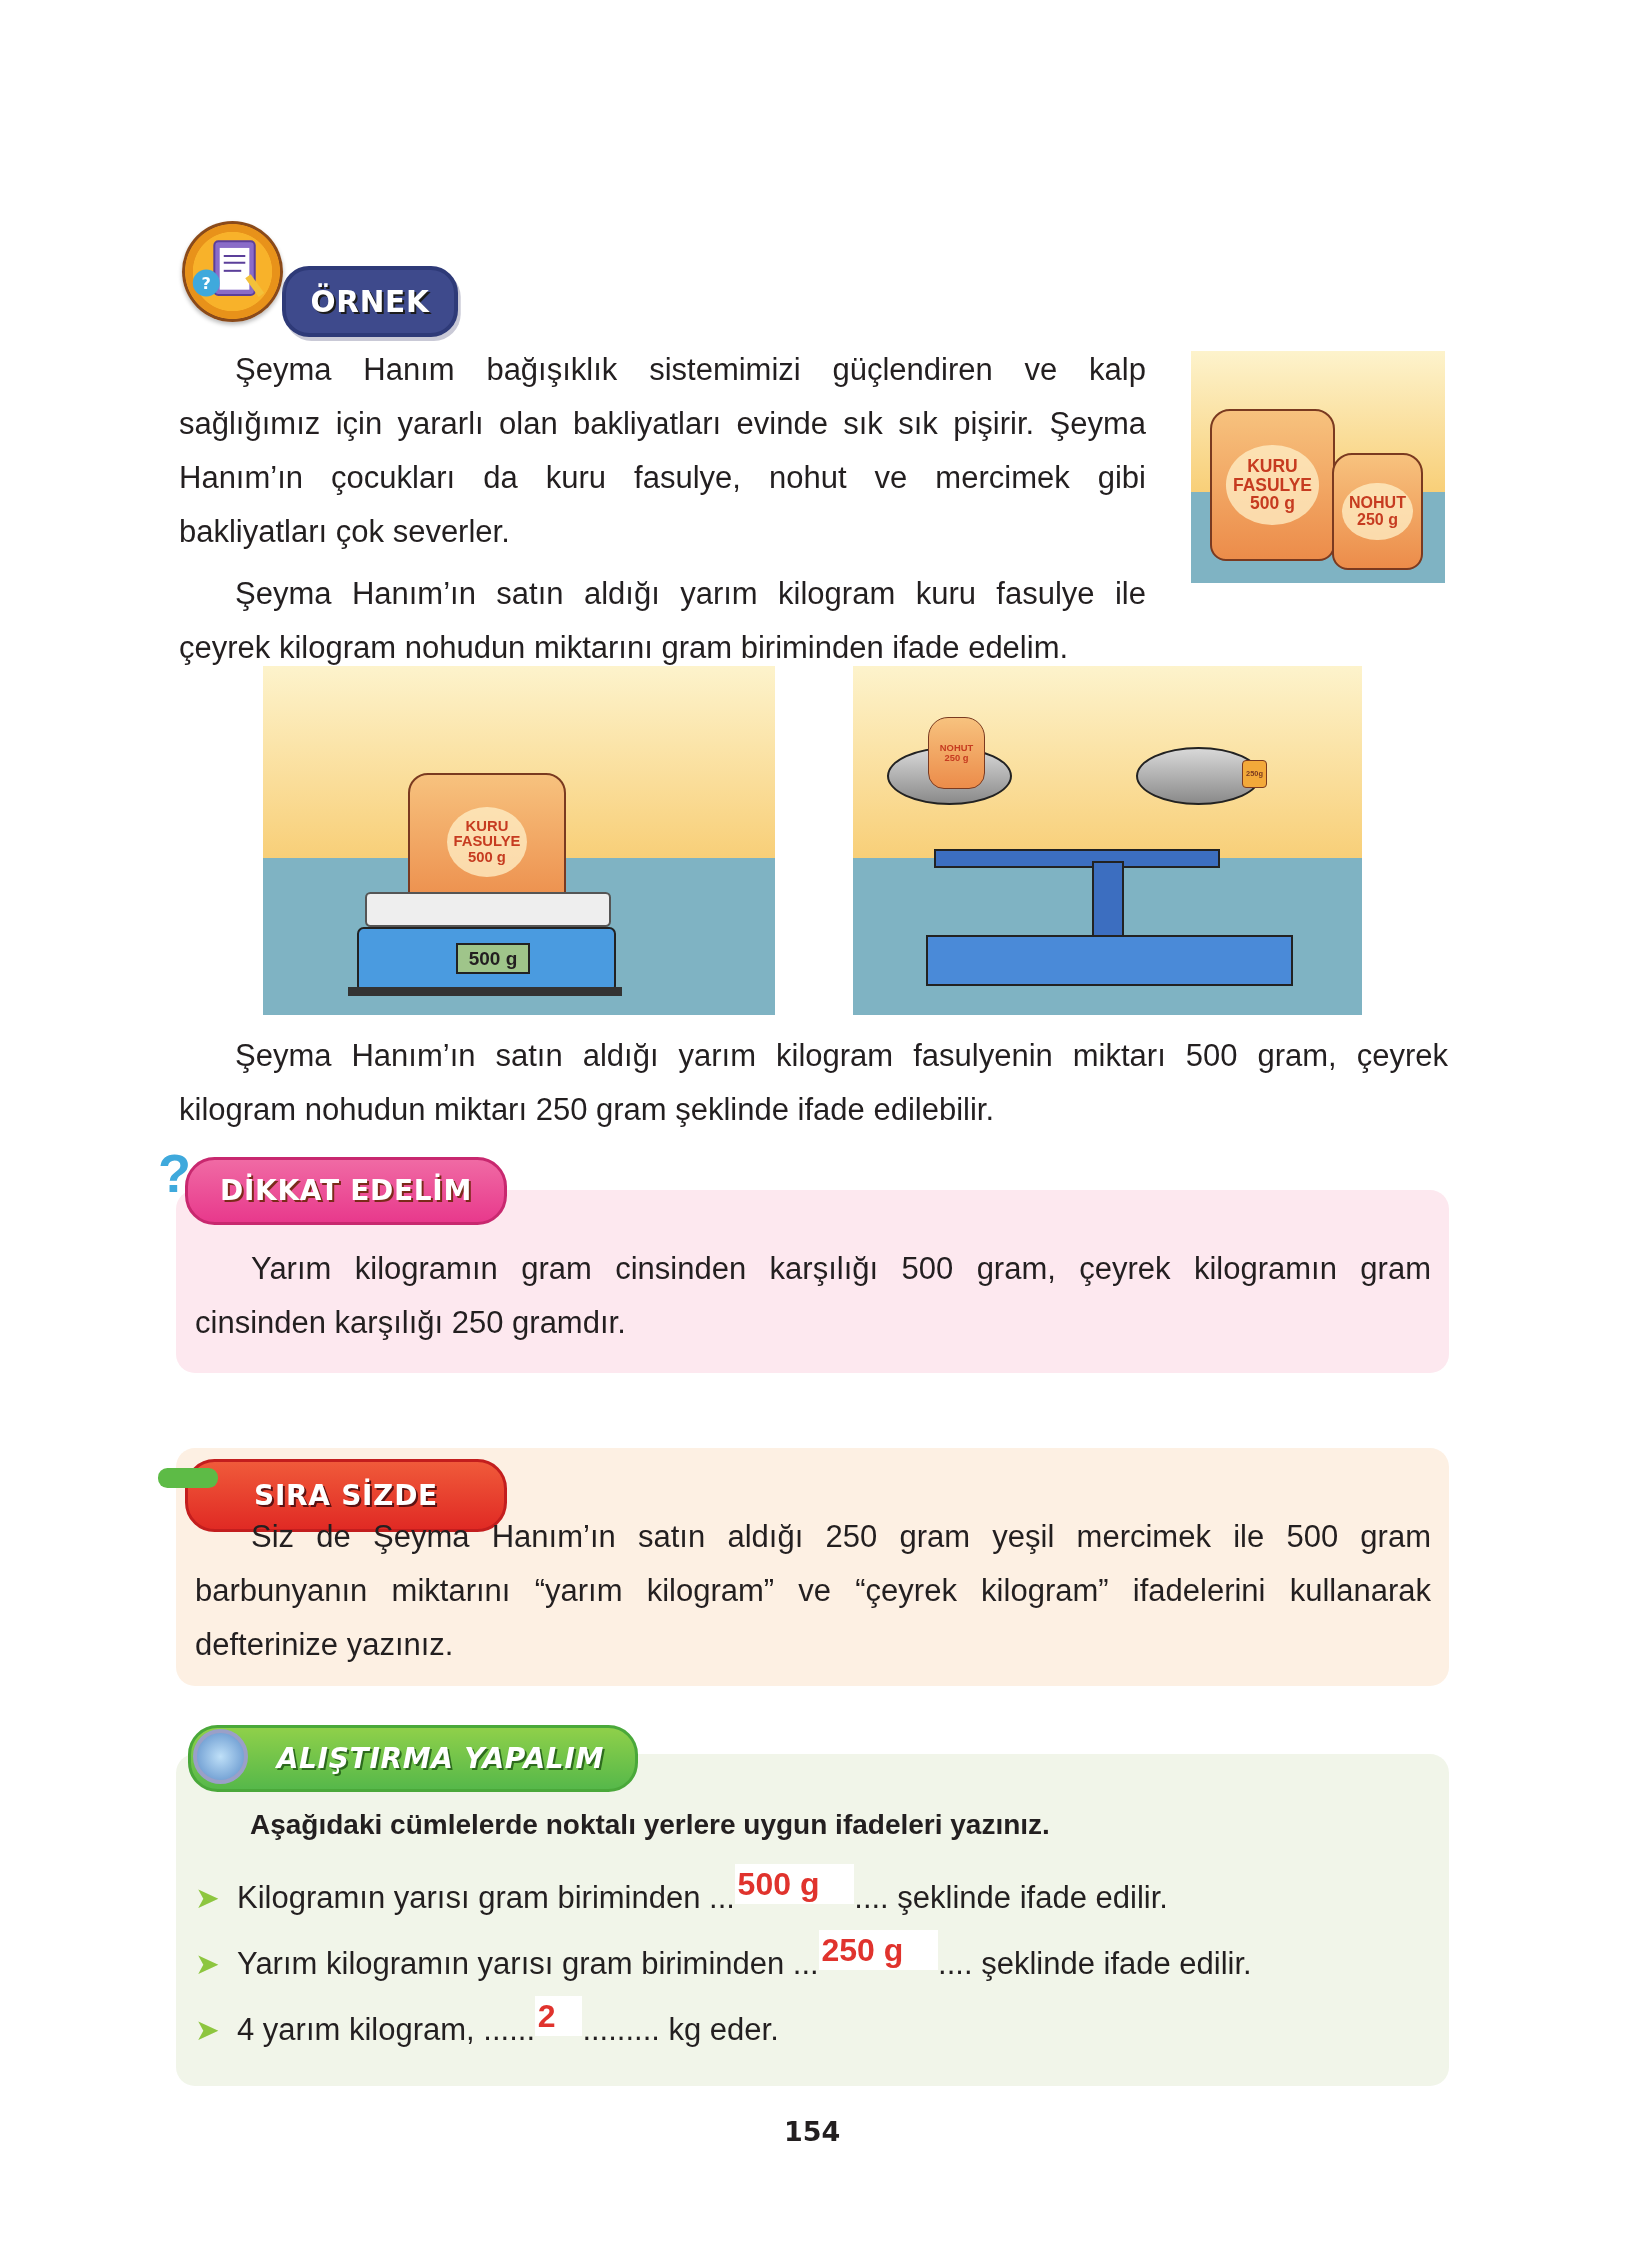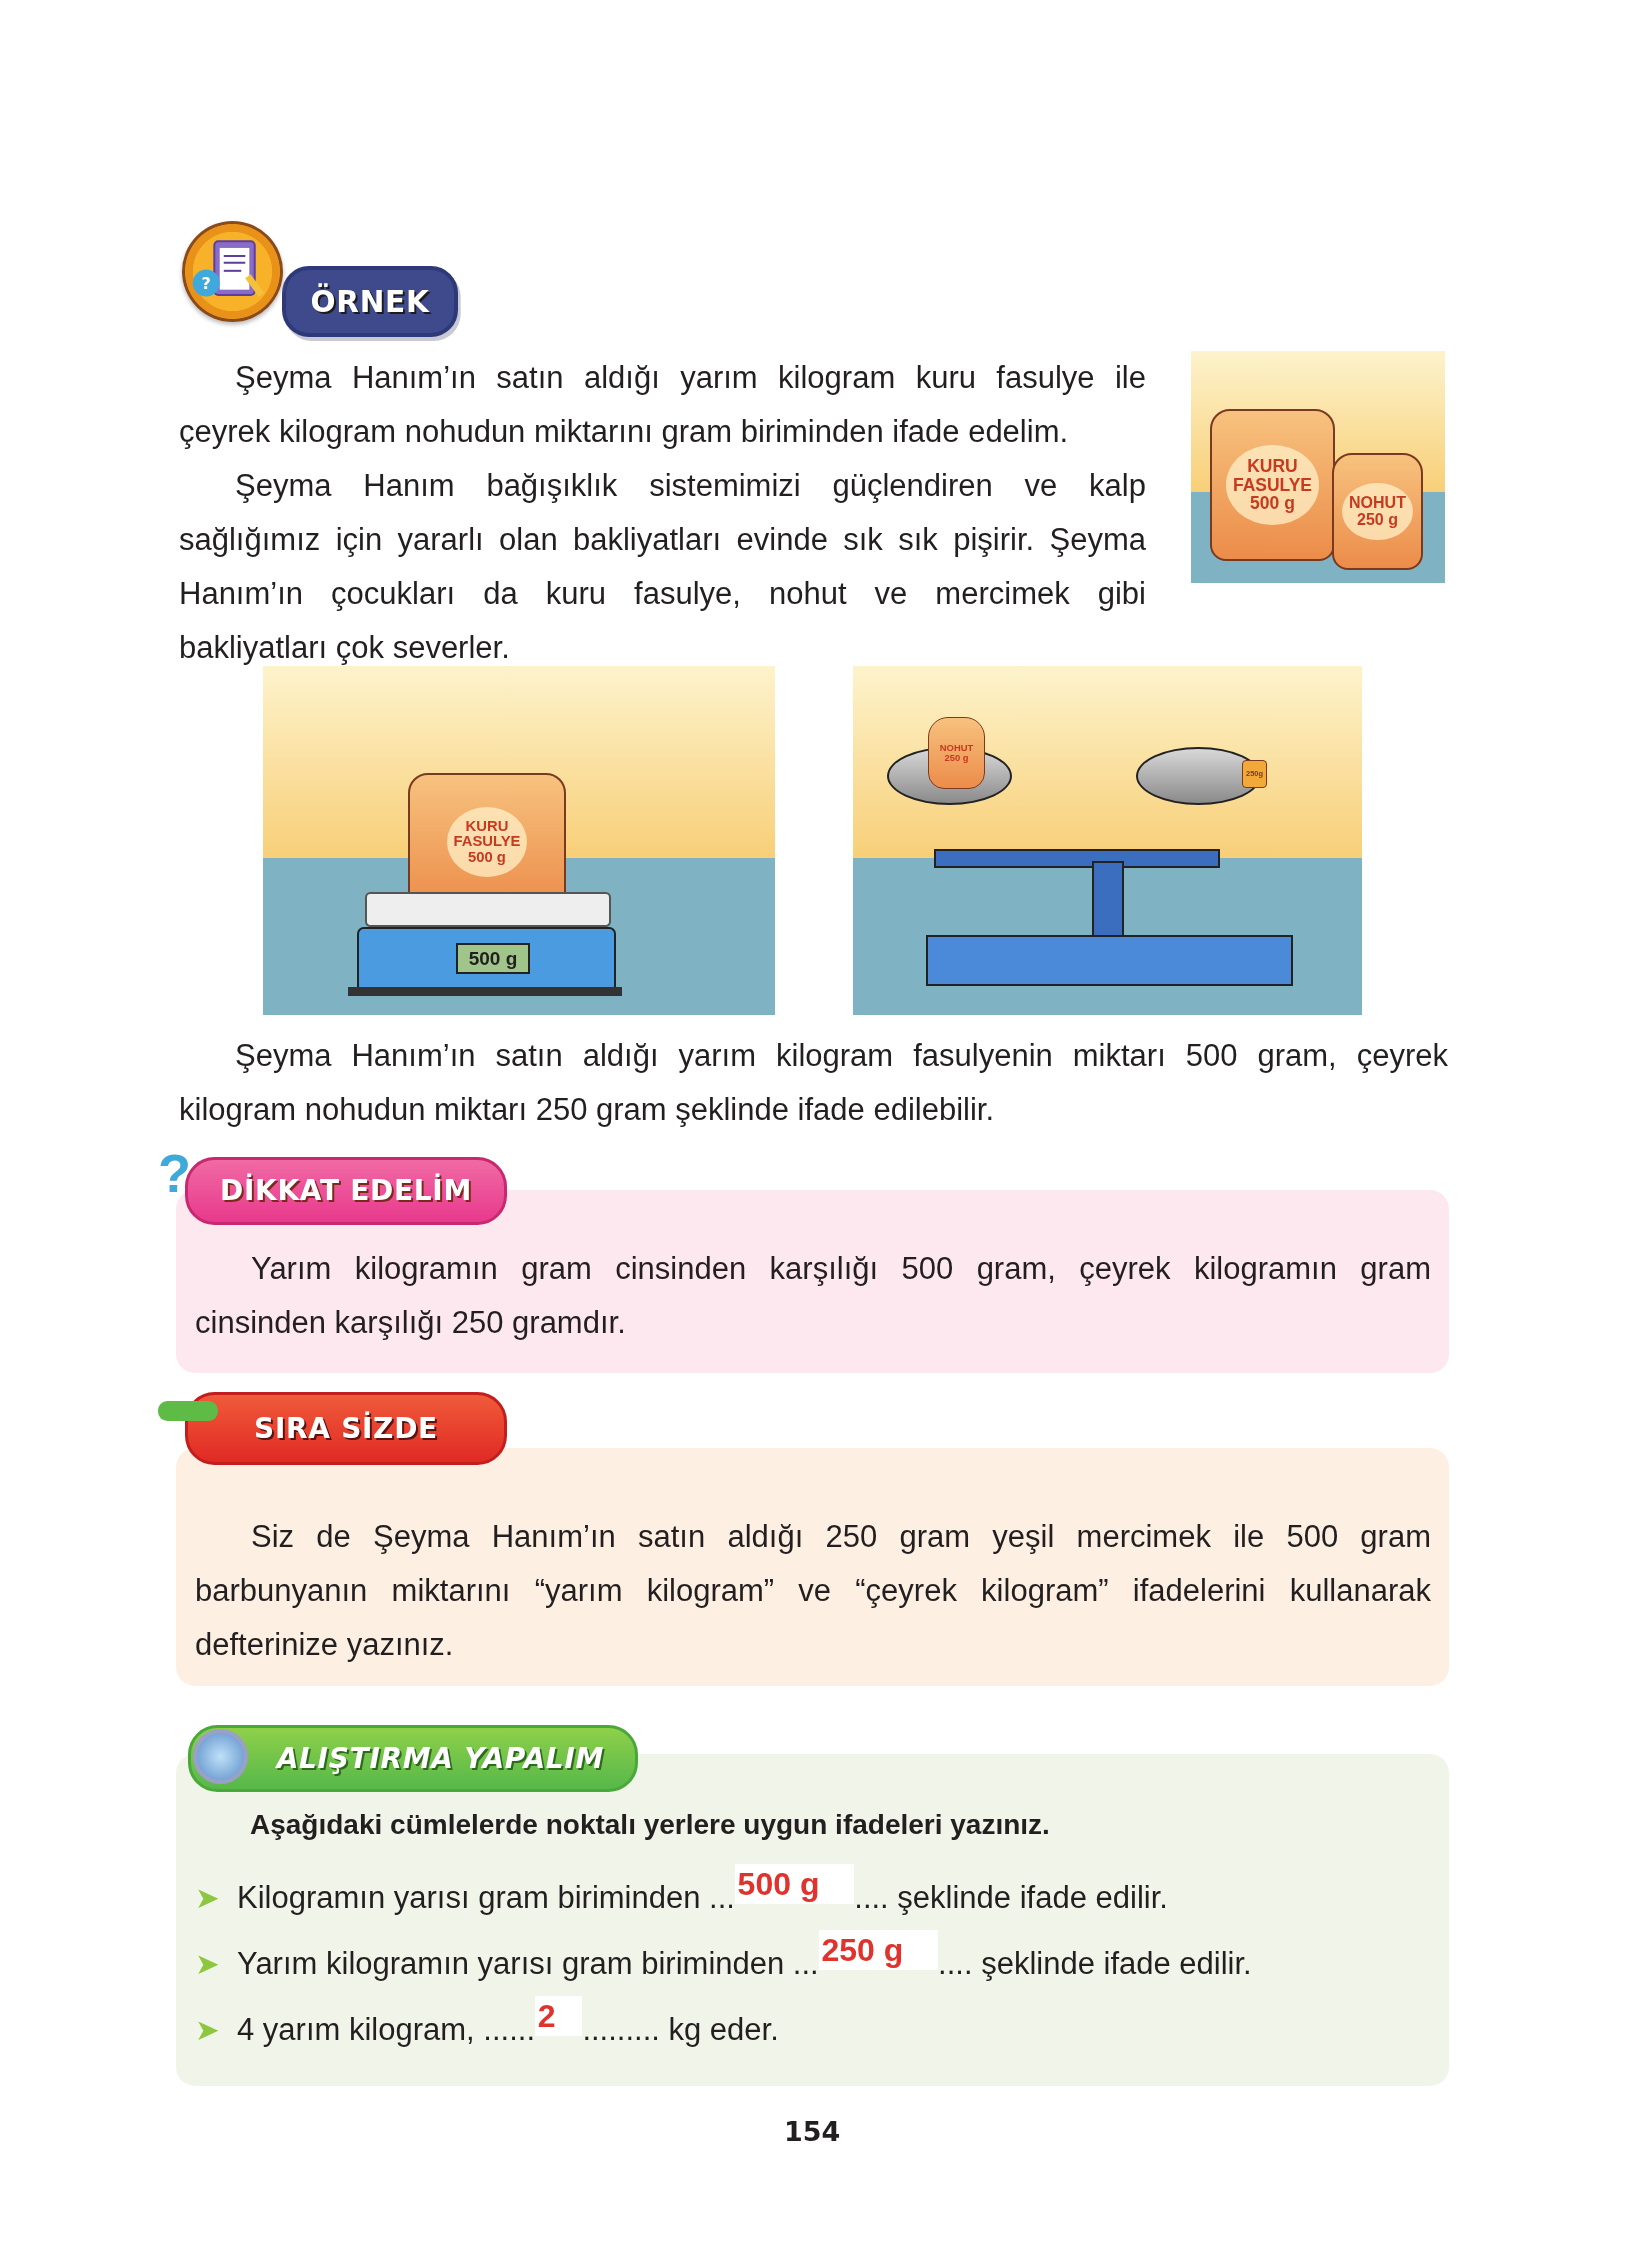--- a/index.html
+++ b/index.html
@@ -53,22 +53,22 @@
       <line x1="62" y1="62" x2="94" y2="62" stroke="#5b3f9a" stroke-width="3"></line>
       <line x1="62" y1="74" x2="88" y2="74" stroke="#5b3f9a" stroke-width="3"></line>
       <circle cx="36" cy="92" r="20" fill="#3fa9dc"></circle>
       <text x="29" y="101" font-size="24" fill="#fff" font-family="DejaVu Sans" font-weight="bold">?</text>
       <line x1="98" y1="82" x2="118" y2="110" stroke="#f3c13a" stroke-width="10"></line>
     </svg>
   </div>
 </div>
 
 <div class="abs" style="left:179px; top:343px; width:967px;">
+  <p class="para indent">Şeyma Hanım bağışıklık sistemimizi güçlendiren ve kalp sağlığımız için yararlı olan bakliyatları evinde sık sık pişirir. Şeyma Hanım’ın çocukları da kuru fasulye, nohut ve mercimek gibi bakliyatları çok severler.</p>
   <p class="para indent" style="margin-top:8px;">Şeyma Hanım’ın satın aldığı yarım kilogram kuru fasulye ile çeyrek kilogram nohudun miktarını gram biriminden ifade edelim.</p>
-  <p class="para indent">Şeyma Hanım bağışıklık sistemimizi güçlendiren ve kalp sağlığımız için yararlı olan bakliyatları evinde sık sık pişirir. Şeyma Hanım’ın çocukları da kuru fasulye, nohut ve mercimek gibi bakliyatları çok severler.</p>
 </div>
 
 <div class="scene" style="left:1191px; top:351px; width:254px; height:232px;">
   <div class="wall" style="height:141px;"></div>
   <div class="floor" style="height:91px;"></div>
   <div class="sack" style="left:19px; top:58px; width:121px; height:148px; font-size:17.5px;">
     <div class="sack-label">
       <div>KURU</div>
       <div>FASULYE</div>
       <div>500 g</div>
@@ -120,21 +120,21 @@
 <div class="section-box" style="left:176px; top:1190px; width:1273px; height:183px; background:#fde8ef;"></div>
 <div class="abs" style="left:158px; top:1142px; width:363px; height:94px;">
   <div class="pill dikkat-pill" style="left:27px; top:14.8px; width:316px; height:62px;">DİKKAT EDELİM</div>
   <div class="abs" style="left:0; top:0; font-size:54px; color:#3fa9dc; font-weight:bold;">?</div>
 </div>
 <div class="abs" style="left:195px; top:1242px; width:1236px;">
   <p class="para indent" style="text-indent:56px;">Yarım kilogramın gram cinsinden karşılığı 500 gram, çeyrek kilogramın gram cinsinden karşılığı 250 gramdır.</p>
 </div>
 
 <div class="section-box" style="left:176px; top:1448px; width:1273px; height:238px; background:#fdf0e3;"></div>
-<div class="abs" style="left:158px; top:1377px; width:363px; height:101px;">
+<div class="abs" style="left:158px; top:1444px; width:363px; height:101px;">
   <div class="pill sira-pill" style="left:27px; top:14.8px; width:316px; height:67px;">SIRA SİZDE</div>
   <div class="abs" style="left:0; top:24px; width:60px; height:20px; background:#5dbb46; border-radius:9.4px;"></div>
 </div>
 <div class="abs" style="left:195px; top:1510px; width:1236px;">
   <p class="para indent">Siz de Şeyma Hanım’ın satın aldığı 250 gram yeşil mercimek ile 500 gram barbunyanın miktarını “yarım kilogram” ve “çeyrek kilogram” ifadelerini kullanarak defterinize yazınız.</p>
 </div>
 
 <div class="section-box" style="left:176px; top:1754px; width:1273px; height:332px; background:#f1f5e9;"></div>
 <div class="abs" style="left:175px; top:1706px; width:484px; height:101px;">
   <div class="pill alis-pill" style="left:13.4px; top:19px; width:450px; height:67px; padding-left:54px; box-sizing:border-box;font-style:italic;">ALIŞTIRMA YAPALIM</div>

